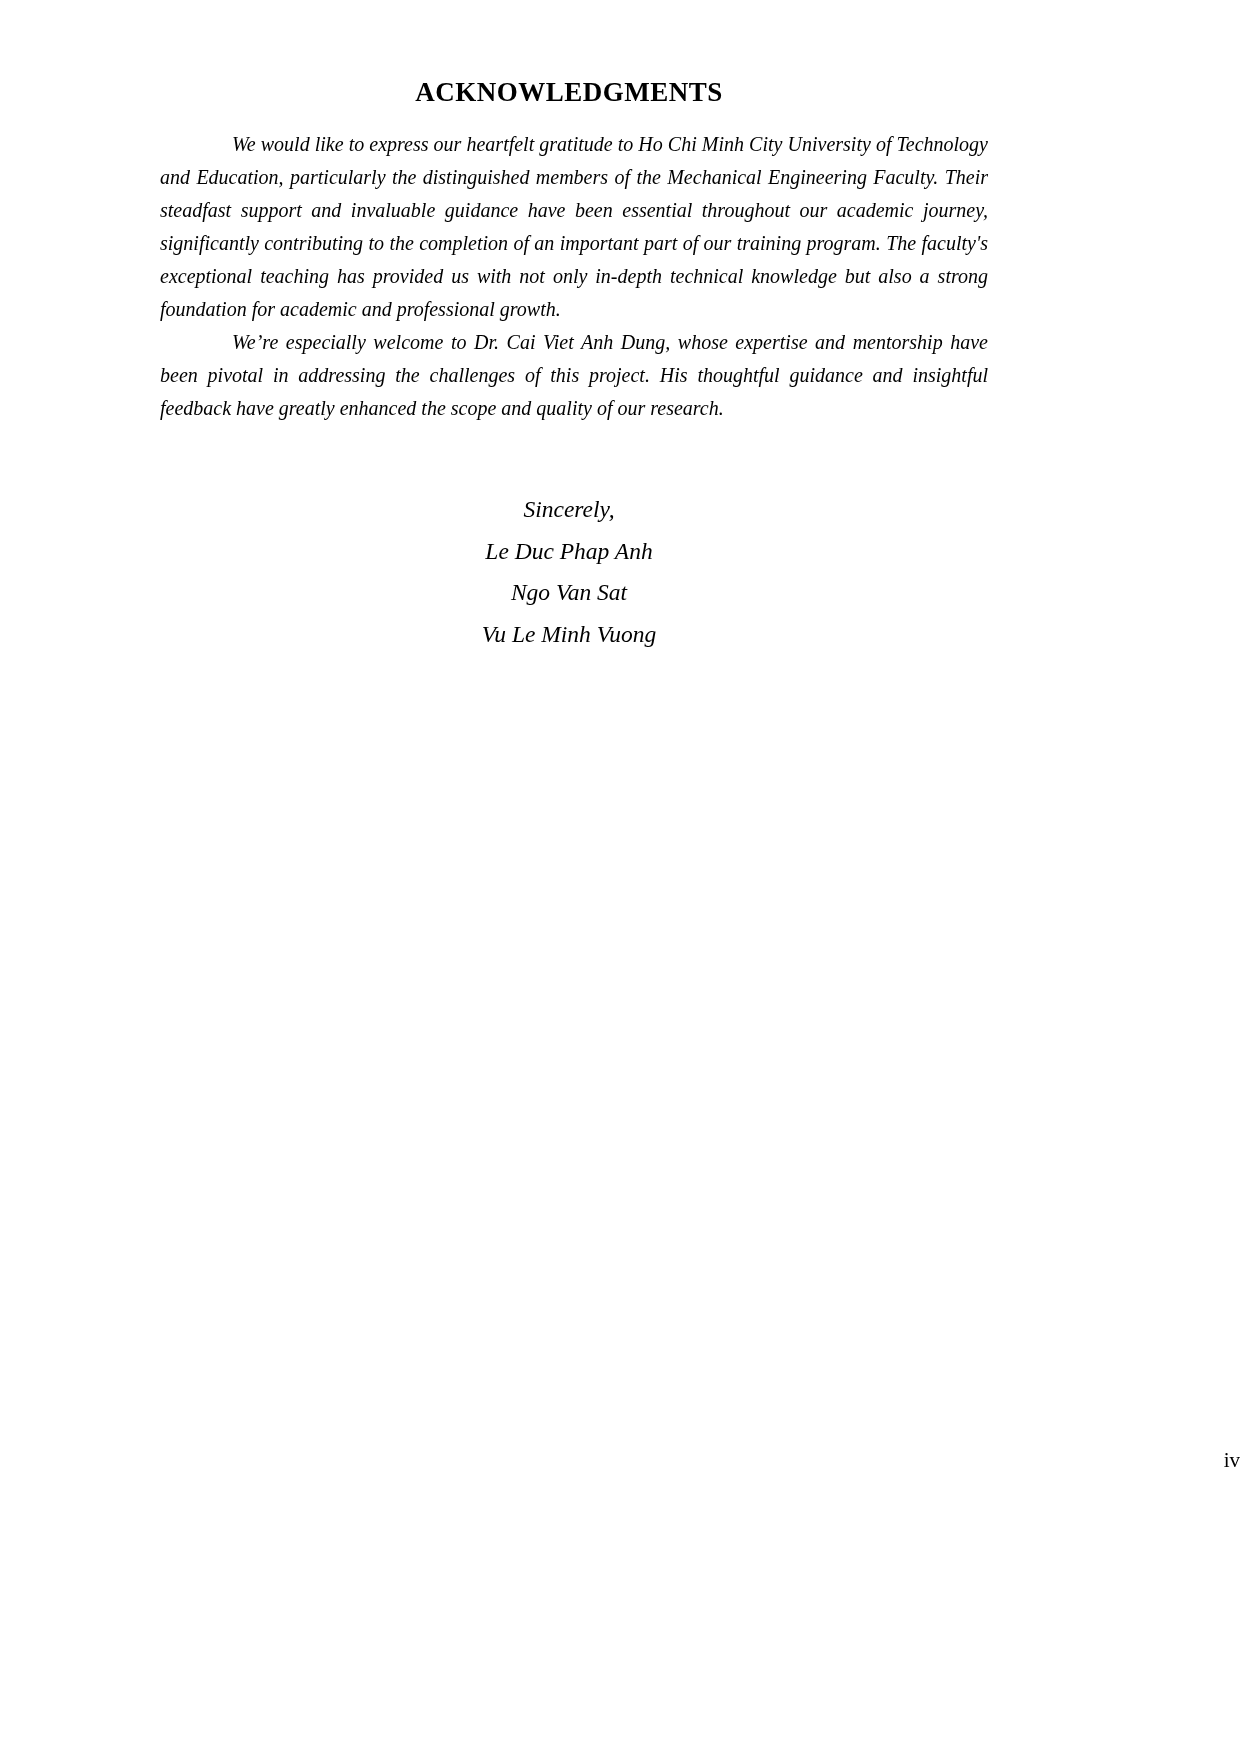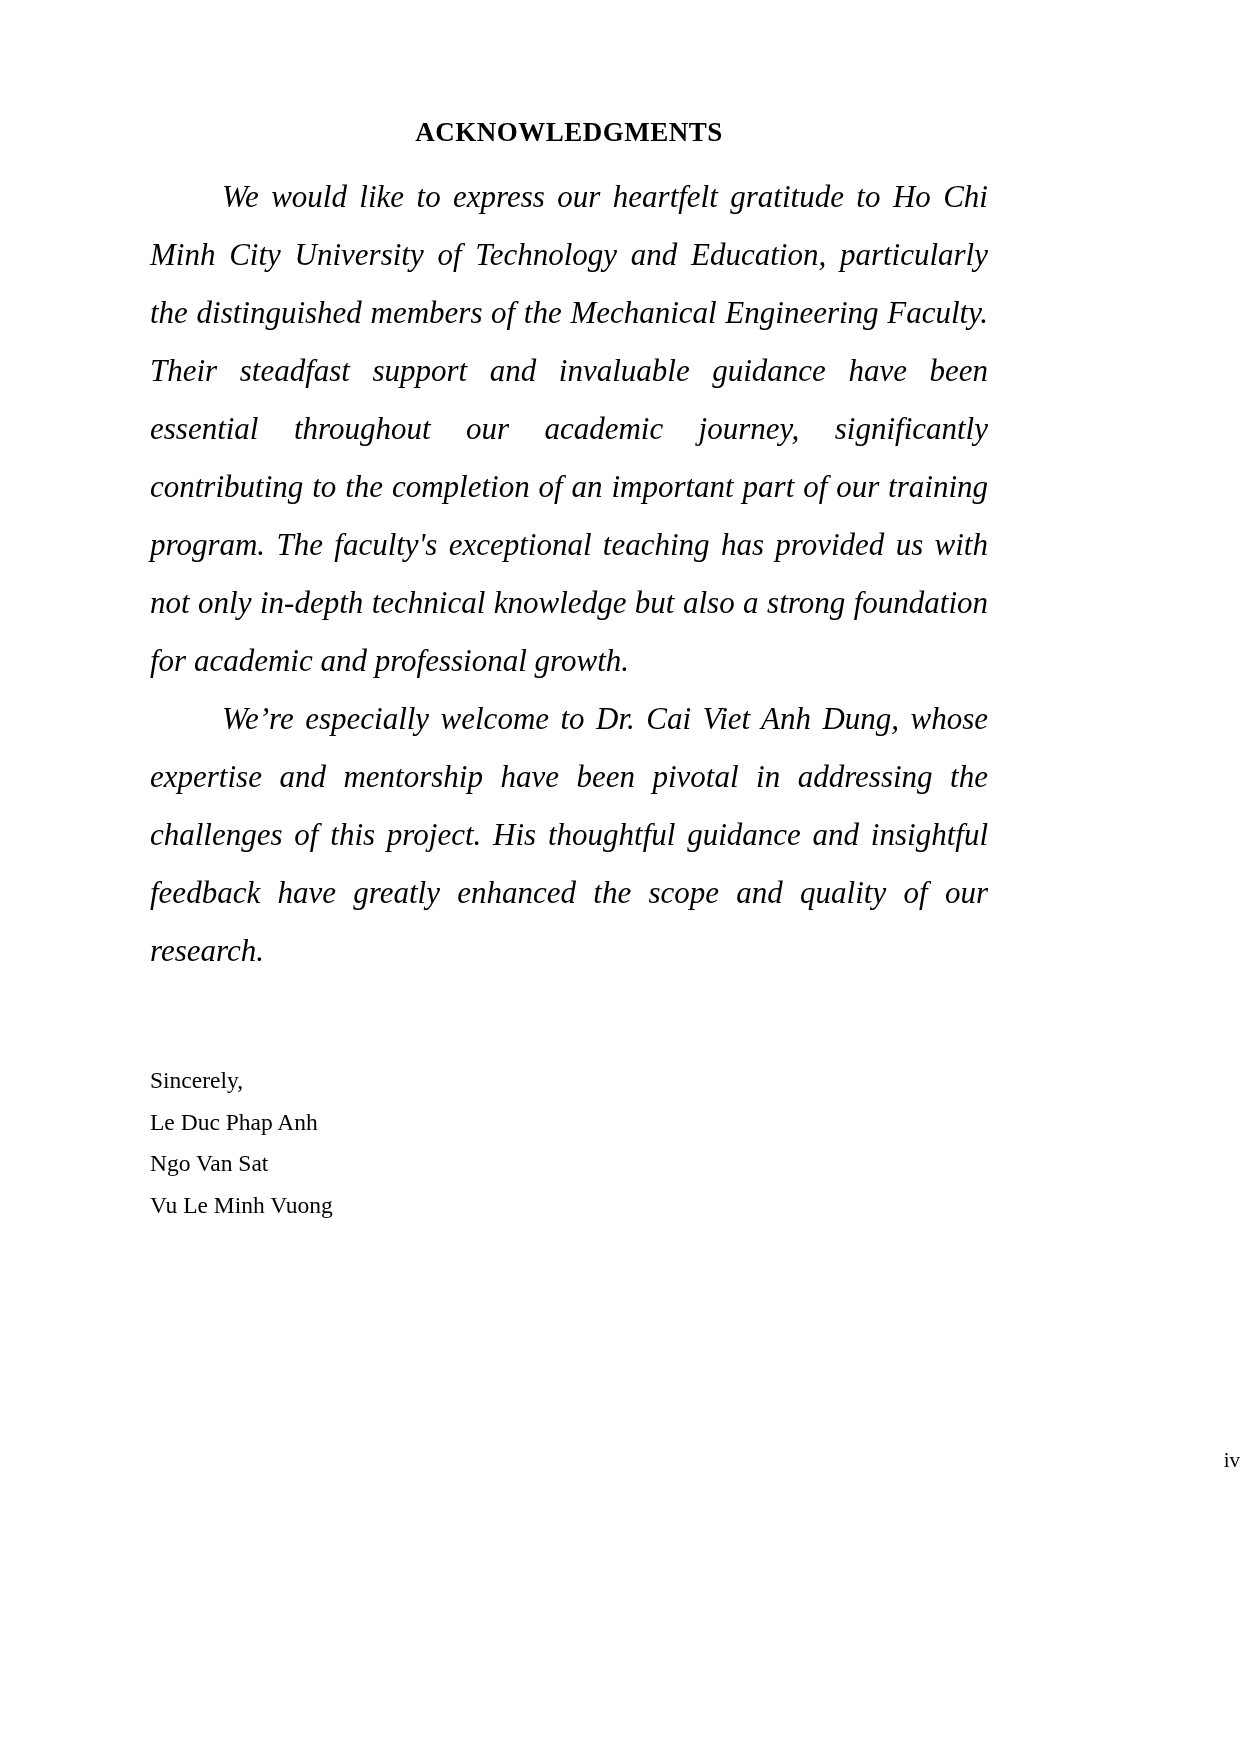--- a/index.html
+++ b/index.html
@@ -31,42 +31,43 @@
   }
 
   .doc-title {
     font-family: "Liberation Serif", "DejaVu Serif", serif;
     font-weight: bold;
     font-style: normal;
     font-size: 27px;
     letter-spacing: 0.5px;
     text-align: center;
     margin: 0;
-    padding-top: 116px;
+    padding-top: 76px;
     line-height: 1.2;
   }
 
   .body-block {
     margin-top: 20px;
   }
 
   p.para {
     font-style: italic;
-    font-size: 31px;
-    line-height: 58px;
+    font-size: 20px;
+    line-height: 33px;
     text-align: justify;
     text-justify: inter-word;
     text-indent: 72px;
-    margin: 0 0 0 0;
+    margin: 0 0 0 10px;
     
   }
 
   .signature {
-    margin-top: 80px;
-    text-align: left;
+    margin-top: 64px;
+    text-align: center;
+    font-style: italic;
     font-size: 23.5px;
     line-height: 41.5px;
   }
   .signature .sig-line {
     display: block;
   }
 
   .page-number {
     position: absolute;
     left: 0;

